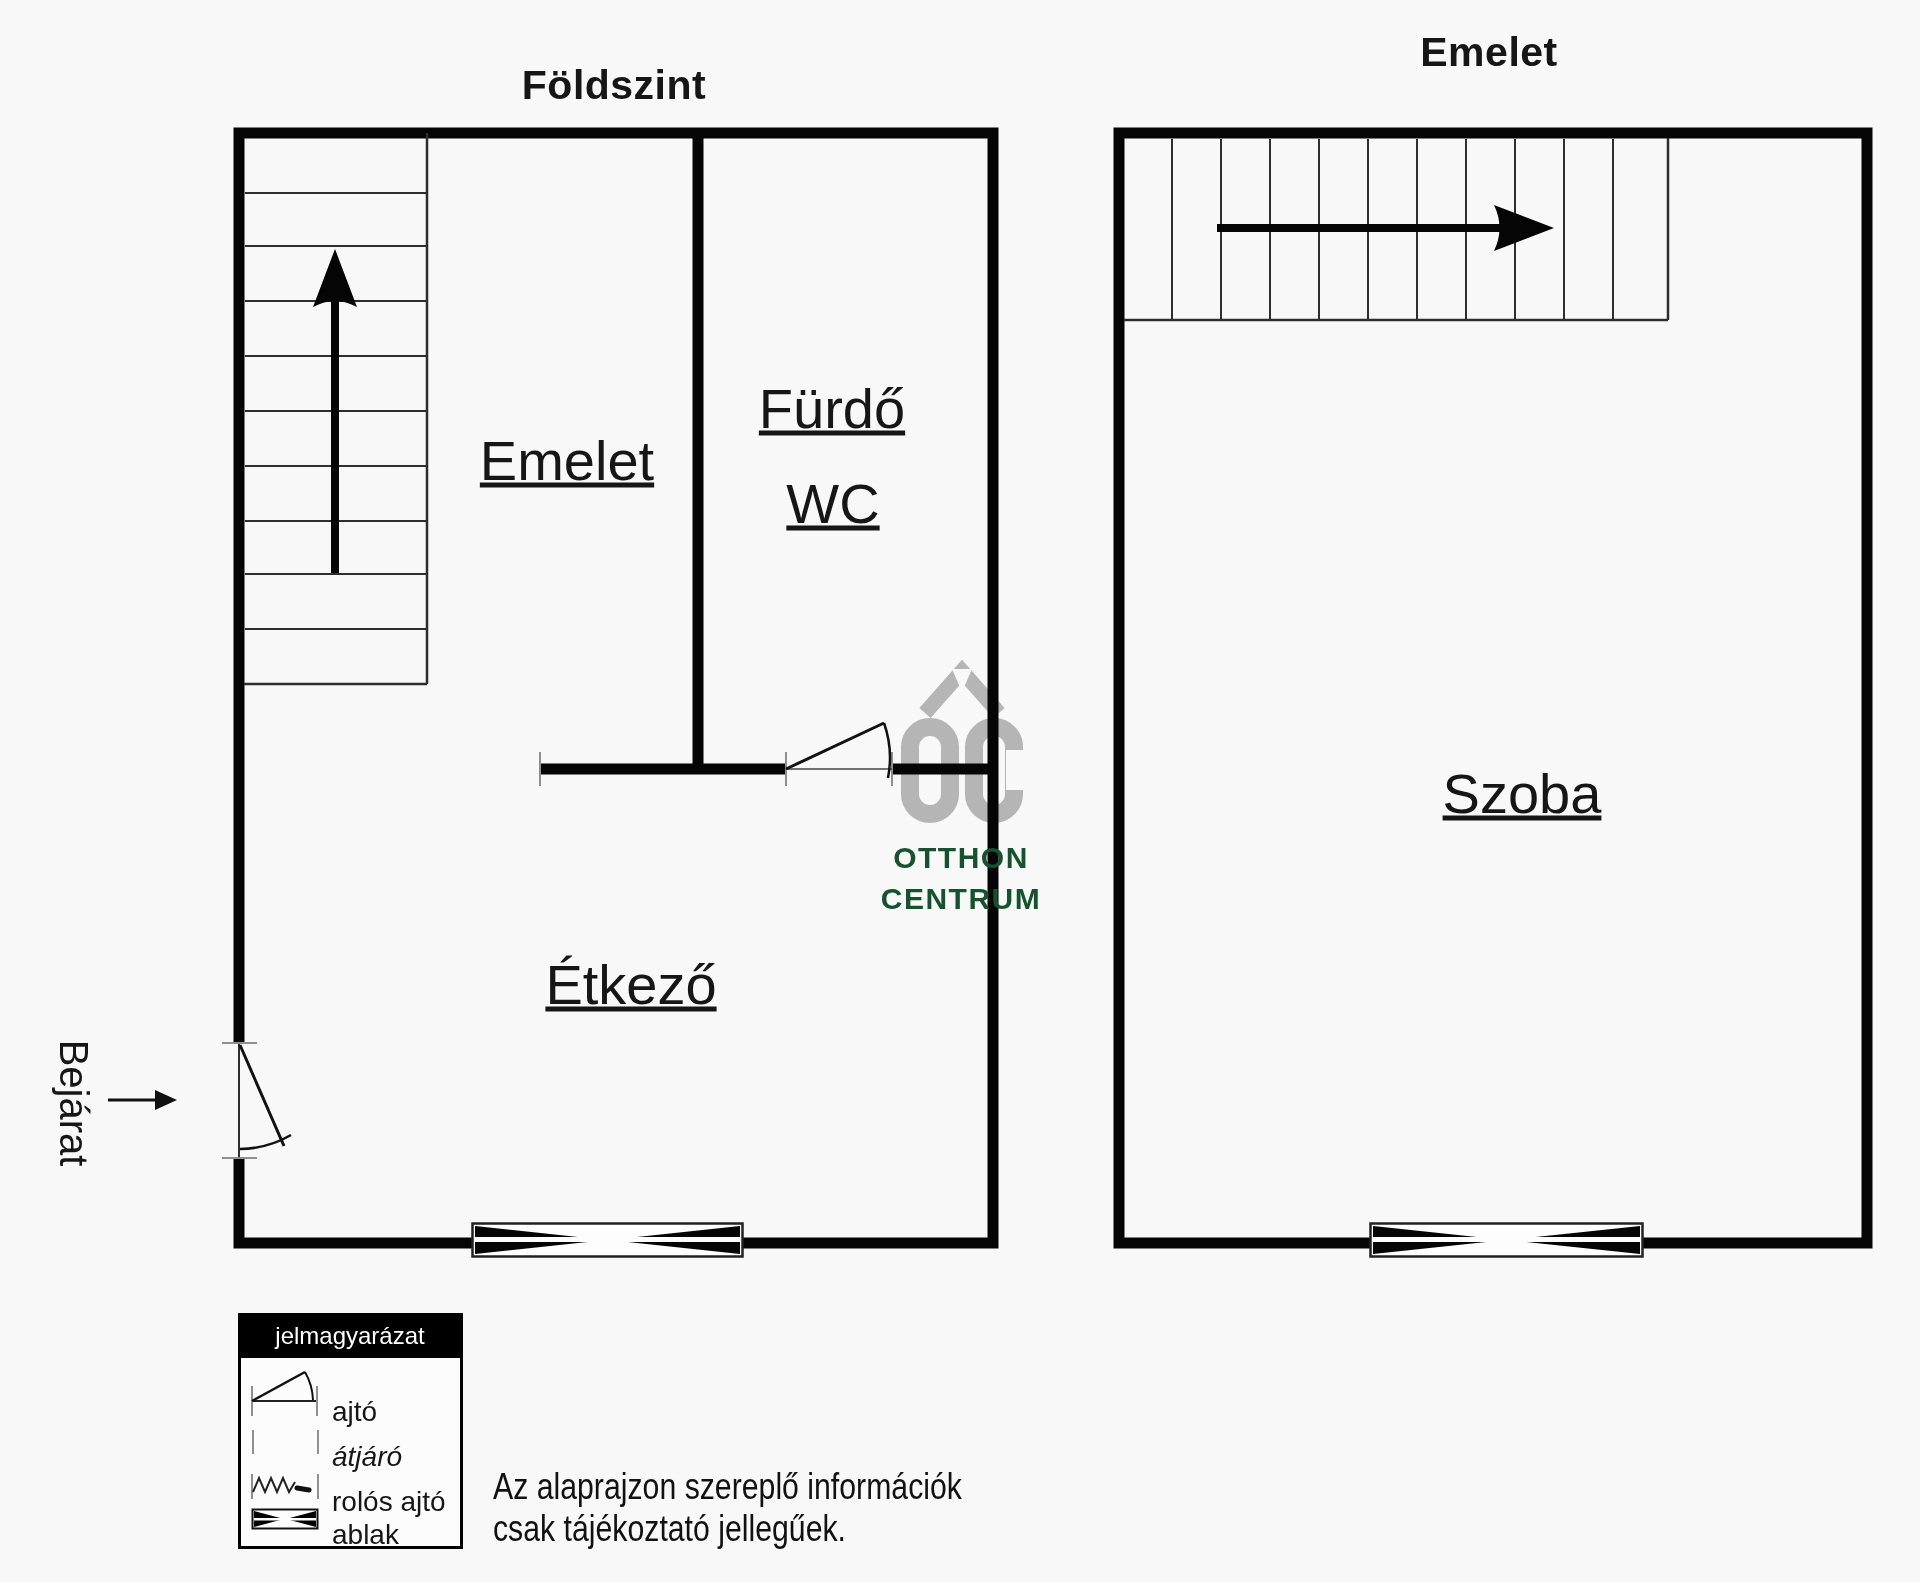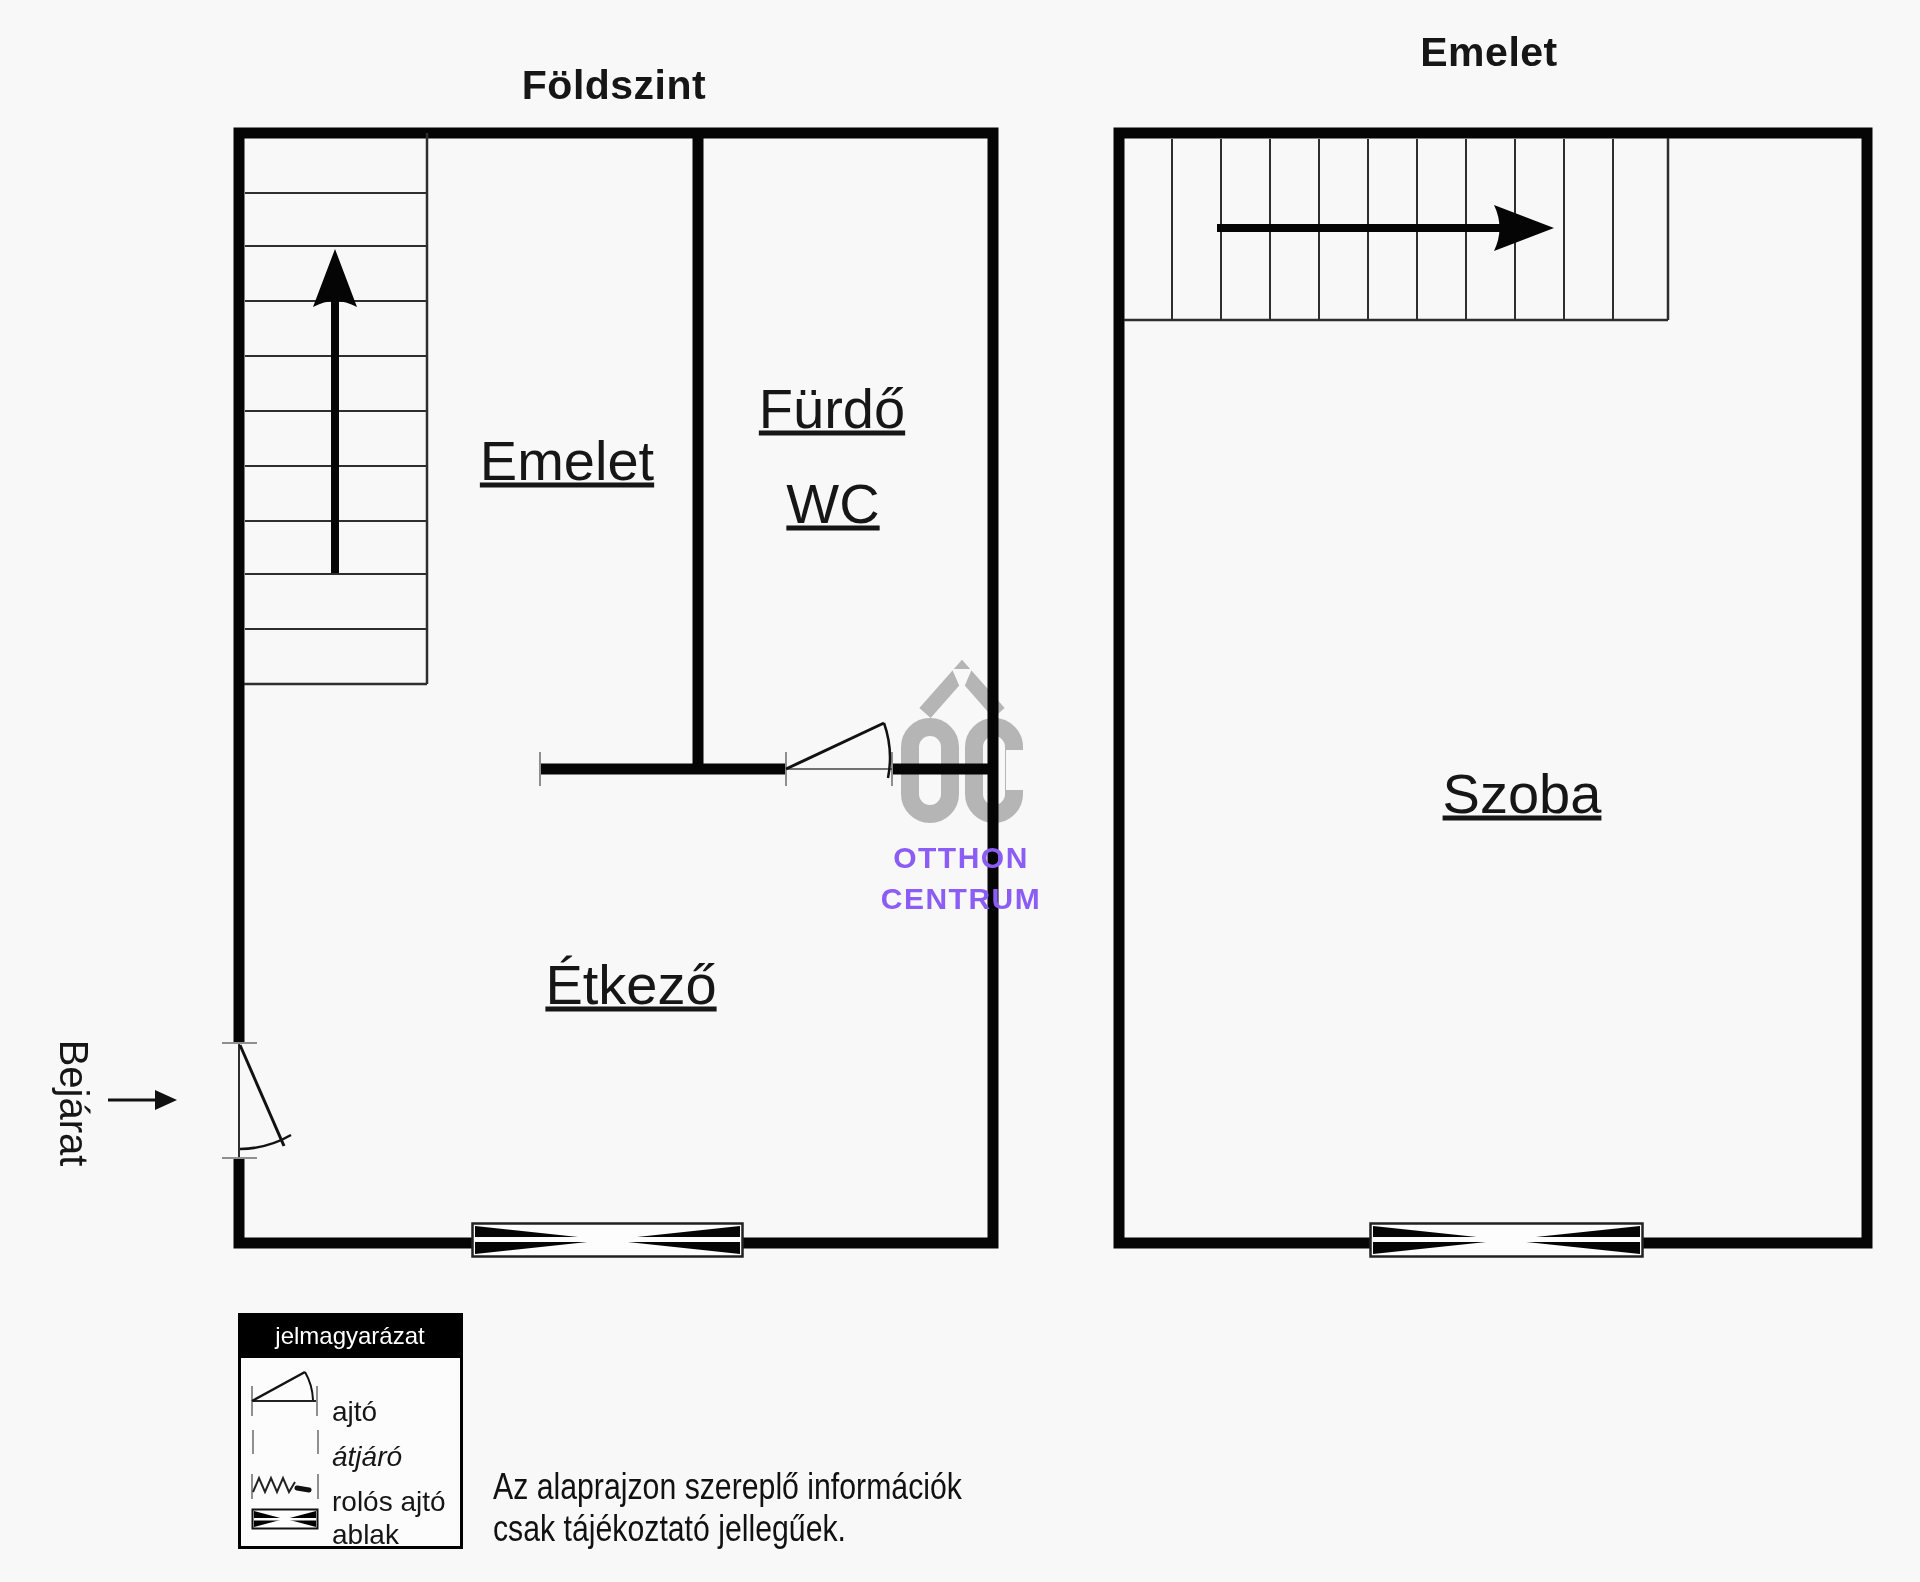--- a/index.html
+++ b/index.html
@@ -4,21 +4,21 @@
 <style>
   html,body{margin:0;padding:0;background:#f8f8f8;}
   #canvas{position:relative;width:1920px;height:1582px;background:#f8f8f8;overflow:hidden;
           font-family:"Liberation Sans",sans-serif;}
   #plan-svg{position:absolute;left:0;top:0;z-index:1;}
   .t{position:absolute;z-index:2;white-space:nowrap;color:#161616;
      font-family:"Liberation Sans",sans-serif;transform:translate(-50%,-50%);}
   .title{font-size:41px;font-weight:bold;letter-spacing:0.5px;}
   .room{font-size:56px;text-decoration:underline;}
   .bejarat{font-size:40px;transform:translate(-50%,-50%) rotate(90deg);}
-  .wm-text{font-size:30px;font-weight:bold;color:#8b5cf6;letter-spacing:1.5px;text-align:right;}
+  .wm-text{font-size:30px;font-weight:bold;color:#14532d;letter-spacing:1.5px;text-align:right;}
   .legend-header{font-size:24px;color:#ffffff;}
   .legend-label{font-size:28px;transform:translate(0,-50%);margin-top:16px;}
   .disclaimer{font-size:36px;transform:translate(0,-50%) scaleX(0.84);transform-origin:left center;color:#111;}
 </style>
 </head>
 <body>
 
 <div id="canvas">
 
 <svg id="plan-svg" width="1920" height="1582" viewBox="0 0 1920 1582">

